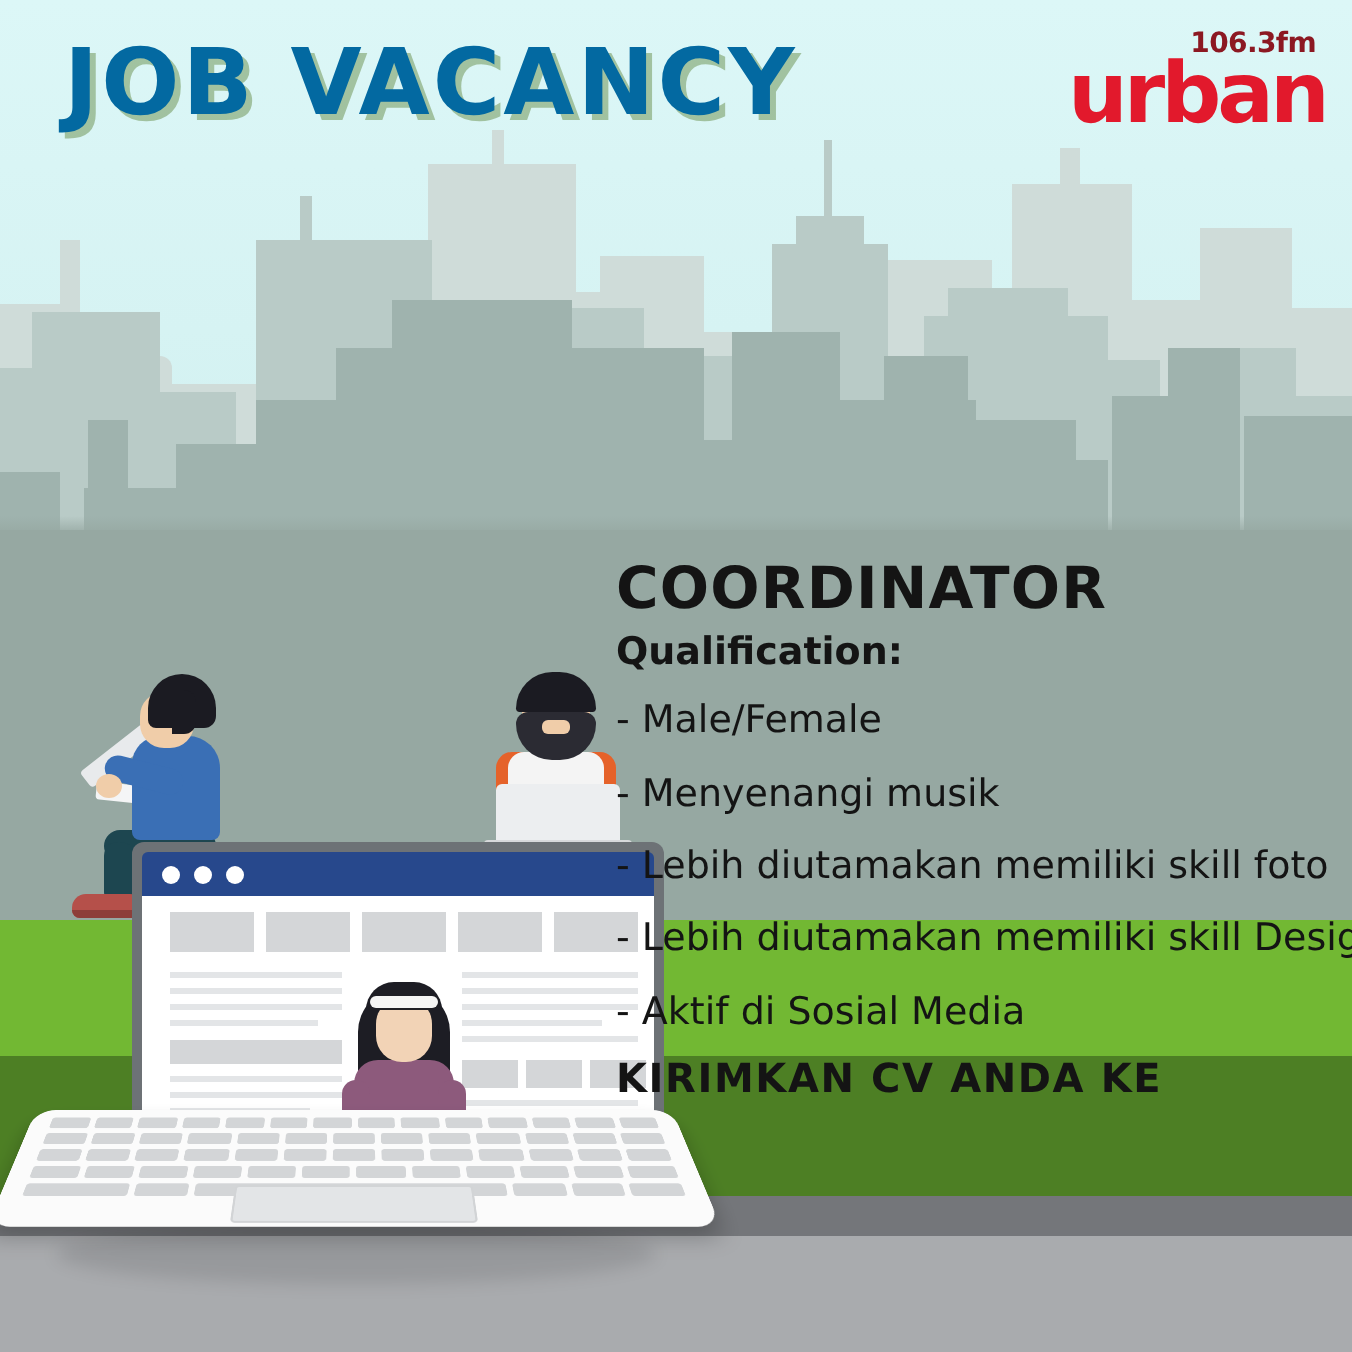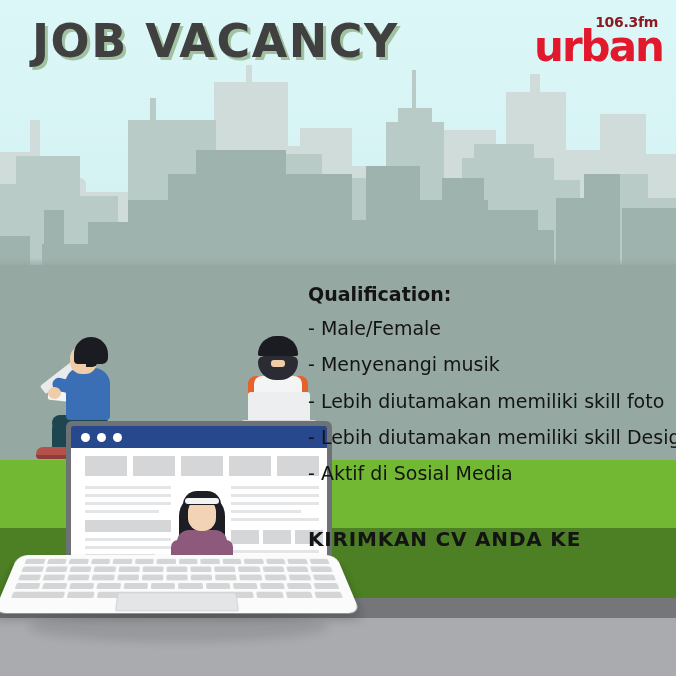--- a/index.html
+++ b/index.html
@@ -33,21 +33,21 @@
   
   .band-green-light{position:absolute;left:0;top:460px;width:676px;height:68px;background:#72b833;}
   .band-green-dark{position:absolute;left:0;top:528px;width:676px;height:70px;background:#4d7f24;}
   .band-gray-dark{position:absolute;left:0;top:598px;width:676px;height:20px;background:#74767a;}
   .band-gray-light{position:absolute;left:0;top:618px;width:676px;height:58px;background:#a9abae;}
 
   
   .title{
     position:absolute;left:32px;top:14px;
     font-size:46px;font-weight:bold;letter-spacing:1.5px;
-    color:#404040;
+    color:#0369a1;
     text-shadow:3px 3px 0 rgba(90,130,55,.45);
     font-family:"DejaVu Sans", sans-serif;
   }
 
   
   .logo{position:absolute;right:12px;top:12px;width:130px;height:62px;}
   .logo-fm{position:absolute;right:6px;top:2px;font-size:14px;font-weight:bold;
     color:#8c1822;font-family:"DejaVu Sans", sans-serif;letter-spacing:-.3px;}
   .logo-word{position:absolute;left:0;top:14px;font-size:42px;font-weight:bold;
     color:#e2192c;font-family:"DejaVu Sans", sans-serif;letter-spacing:-2px;line-height:1;}
@@ -403,20 +403,21 @@
           <i class="key" style="flex:6"></i>
           <i class="key"></i>
           <i class="key"></i>
           <i class="key"></i>
         </div>
     </div>
     <div class="trackpad"></div>
   </div>
 
   <div class="copy">
+    <div class="job-title">COORDINATOR</div>
     <div class="qual-head">Qualification:</div>
     <ul class="qual-list">
       <li>- Male/Female</li>
       <li>- Menyenangi musik</li>
       <li>- Lebih diutamakan memiliki skill foto</li>
       <li>- Lebih diutamakan memiliki skill Design</li>
       <li>- Aktif di Sosial Media</li>
     </ul>
   </div>
 

